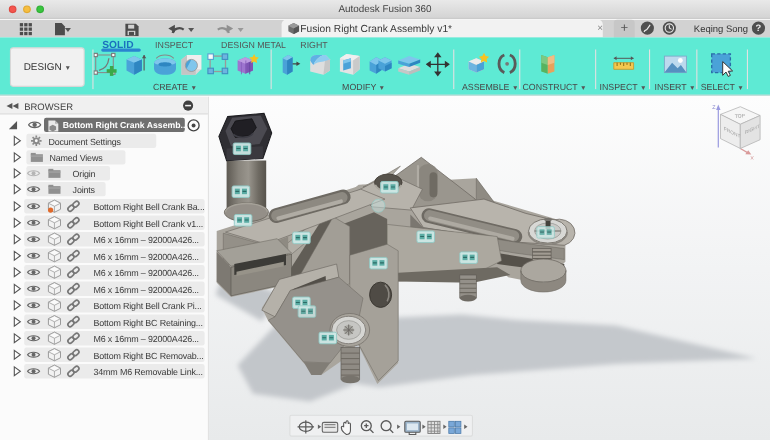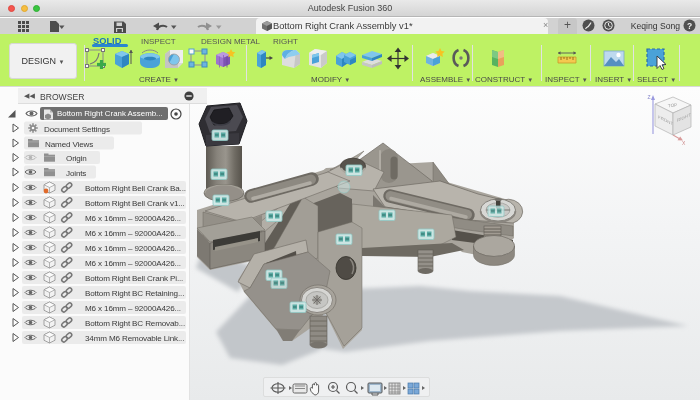--- a/index.html
+++ b/index.html
@@ -7,32 +7,32 @@
 
 #titlebar{position:absolute;left:0;top:0;width:700px;height:17px;background:linear-gradient(#e9e9e9,#d4d4d4);border-bottom:1px solid #b6b6b6;}
 .light{position:absolute;top:5px;width:7px;height:7px;border-radius:50%;}
 #titlebar .t{position:absolute;left:0;right:0;top:3px;text-align:center;font-size:9px;color:#444;}
 
 #appbar{position:absolute;left:0;top:18px;width:700px;height:16px;background:#d2d2d2;}
 #tab{position:absolute;left:256px;top:18px;width:292px;height:16px;background:#f2f2f2;border-radius:4px 4px 0 0;font-size:9.3px;color:#3a3a3a;}
 #plusbtn{position:absolute;left:558px;top:18px;width:19px;height:16px;background:#c7c7c7;border-radius:3px 3px 0 0;color:#555;font-size:12px;text-align:center;line-height:15px;}
 #uname{position:absolute;left:620px;top:21px;width:60px;text-align:right;font-size:8.6px;color:#333;}
 
-#ribbon{position:absolute;left:0;top:34px;width:700px;height:53px;background:#bef264;border-bottom:1px solid #d9d9d9;}
+#ribbon{position:absolute;left:0;top:34px;width:700px;height:53px;background:#5eead4;border-bottom:1px solid #d9d9d9;}
 .rtab{position:absolute;top:3px;font-size:8px;color:#555;}
 .rtab.on{color:#1b72be;}
 #solidline{position:absolute;left:92px;top:10px;width:36px;height:2.5px;background:#2a85d0;border-radius:2px;}
 #designbtn{position:absolute;left:9px;top:9px;width:68px;height:36px;background:#f1f1f1;border:1px solid #d7d7d7;border-radius:3px;font-size:9px;color:#333;text-align:center;line-height:34px;}
 .glabel{position:absolute;top:41px;font-size:8px;color:#484848;white-space:nowrap;}
 .gsep{position:absolute;top:11px;height:36px;width:1px;background:#e2e2e2;}
 .ricon{position:absolute;top:13px;}
 .caret{font-size:6px;color:#555;}
 
 #browser{position:absolute;left:0;top:88px;width:190px;height:312px;background:#fbfbfb;border-right:1px solid #e2e2e2;z-index:5;}
-#bheader{position:absolute;left:18px;top:0;width:189px;height:16px;background:#f0f0f0;border-bottom:1px solid #ddd;font-size:8.6px;color:#3f3f3f;}
+#bheader{position:absolute;left:0;top:0;width:189px;height:16px;background:#f0f0f0;border-bottom:1px solid #ddd;font-size:8.6px;color:#3f3f3f;}
 .brow{position:absolute;left:0;width:189px;height:15px;font-size:8.4px;color:#3a3a3a;white-space:nowrap;}
 .chip{position:absolute;top:1px;height:13px;background:#ebebeb;border-radius:2px;}
 .rowtext{position:absolute;top:2.5px;}
 .ricn{position:absolute;top:1px;}
 
 #canvas{position:absolute;left:0px;top:87px;width:700px;height:313px;background:linear-gradient(#fdfdfd 0%,#f3f4f5 45%,#e8eaeb 100%);}
 #navbar{position:absolute;left:263px;top:377px;width:167px;height:20px;background:rgba(240,241,242,.85);border:1px solid #dcdddd;border-radius:2px;}
 </style></head>
 <body>
 <div id="screen">
@@ -46,21 +46,21 @@
     <div class="t">Autodesk Fusion 360</div>
   </div>
 
   <div id="appbar"></div>
   <div id="tab">
     <svg class="abs" style="left:6px;top:3px" width="10" height="10" viewBox="0 0 10 10">
         <polygon points="5,0 10,2.5 10,7.5 5,10 0,7.5 0,2.5" fill="#6e6e6e"></polygon>
         <polygon points="5,0 10,2.5 5,5 0,2.5" fill="#9a9a9a"></polygon>
         <polygon points="5,5 10,2.5 10,7.5 5,10" fill="#555"></polygon>
       </svg>
-    <span class="abs" style="left:17px;top:2.5px;">Bottom Right Crank Assembly v1*</span>
+    <span class="abs" style="left:17px;top:2.5px;">Fusion Right Crank Assembly v1*</span>
     <span class="abs" style="left:287px;top:2px;color:#888;font-size:9px;">×</span>
   </div>
   <div id="plusbtn">+</div>
   <svg class="abs" style="left:582px;top:19px" width="13" height="13" viewBox="0 0 13 13">
       <circle cx="6.5" cy="6.5" r="6" fill="#4f4f4f"></circle>
       <path d="M4,9 C7,8 8,5 9,3.5 M4.5,8.5 l-1,1.5" stroke="#e8e8e8" stroke-width="1.2" fill="none"></path>
     </svg>
   <svg class="abs" style="left:602px;top:19px" width="13" height="13" viewBox="0 0 13 13">
       <circle cx="6.5" cy="6.5" r="6" fill="#4f4f4f"></circle>
       <circle cx="6.5" cy="6.5" r="3.8" fill="none" stroke="#e8e8e8" stroke-width="1"></circle>
@@ -274,21 +274,21 @@
       <svg class="ricn" style="left:25px;top:2px" width="13" height="11" viewBox="0 0 13 11">
           <path d="M1,5.5 C3,2.2 10,2.2 12,5.5 C10,8.8 3,8.8 1,5.5 Z" fill="none" stroke="#666" stroke-width="1.1"></path>
           <circle cx="6.5" cy="5.5" r="2" fill="#666"></circle>
         </svg>
       <div class="chip" style="left:40px;width:128px;background:#6f6f6f;"></div>
       <svg class="ricn" style="left:43px;top:2.5px" width="11" height="11" viewBox="0 0 11 11">
           <path d="M1,0.5 h6 l3,3 v7 h-9 z" fill="#e8e8e8"></path>
           <path d="M7,0.5 l3,3 h-3 z" fill="#b5b5b5"></path>
           <polygon points="2,6 5,4.5 8,6 8,9 5,10.5 2,9" fill="#8a8a8a"></polygon>
         </svg>
-      <span class="rowtext" style="left:57px;color:#fff;font-weight:normal;font-size:7.9px;">Bottom Right Crank Assemb...</span>
+      <span class="rowtext" style="left:57px;color:#fff;font-weight:bold;font-size:7.9px;">Bottom Right Crank Assemb...</span>
       <svg class="ricn" style="left:170px;top:2px" width="12" height="12" viewBox="0 0 12 12">
           <circle cx="6" cy="6" r="5" fill="none" stroke="#444" stroke-width="1.2"></circle>
           <circle cx="6" cy="6" r="1.8" fill="#444"></circle>
         </svg>
     </div>
   </div>
   <svg class="abs" style="left:0;top:88px;z-index:6" width="190" height="312" viewBox="0 0 190 312">
     <defs>
       <g id="arr">
           <polygon points="0,0 5.5,4 0,8" fill="#fdfdfd" stroke="#555" stroke-width="1"></polygon>

